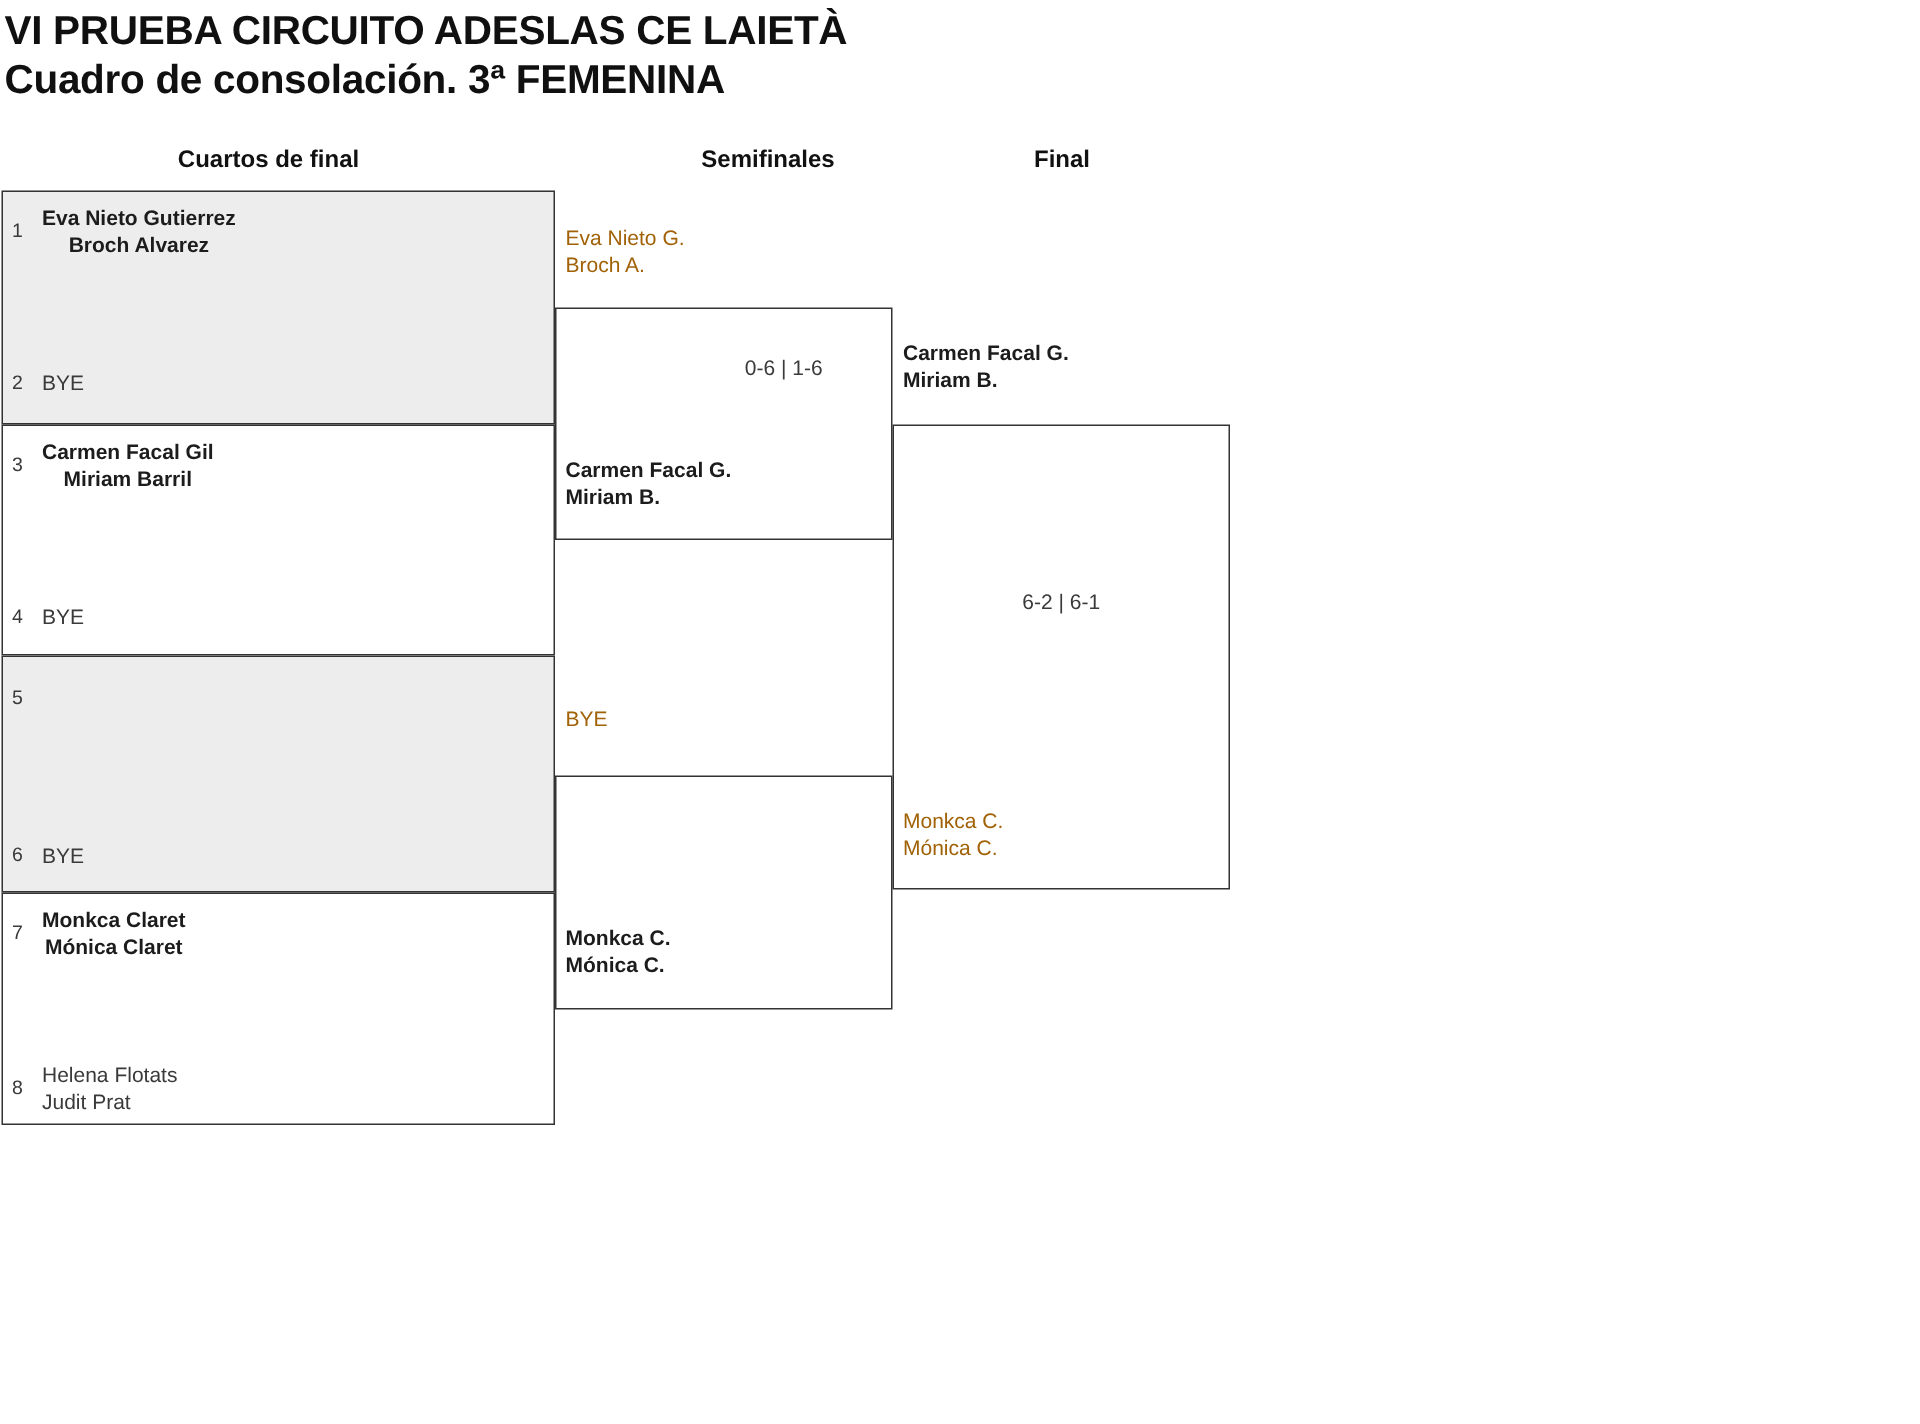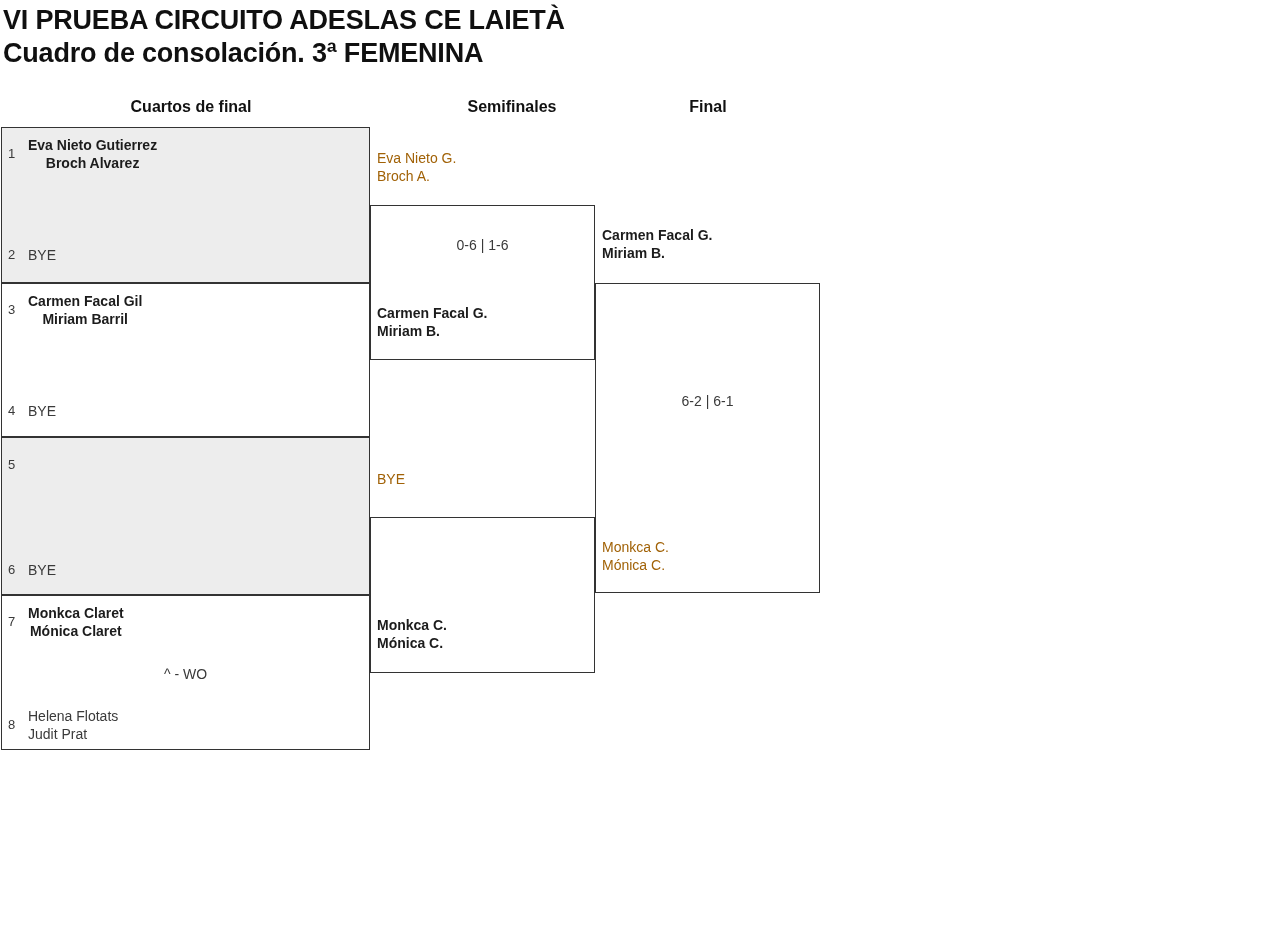--- a/index.html
+++ b/index.html
@@ -44,21 +44,21 @@
 <body>
 
 <div class="page">
 
   <div class="title">
     <div>VI PRUEBA CIRCUITO ADESLAS CE LAIETÀ</div>
     <div>Cuadro de consolación. 3ª FEMENINA</div>
   </div>
 
 
-  <div class="col-header" style="left:191px;">Cuartos de final</div>
+  <div class="col-header" style="left:179px;">Cuartos de final</div>
   <div class="col-header" style="left:512px;">Semifinales</div>
   <div class="col-header" style="left:708px;text-align:center;">Final</div>
 
   <div class="box qf grey" style="top:127px;height:156px;"></div>
   <div class="box qf" style="top:283px;height:154px;"></div>
   <div class="box qf grey" style="top:437px;height:158px;"></div>
   <div class="box qf" style="top:595px;height:155px;"></div>
 
   <div class="box sf" style="top:205px;height:155px;"></div>
   <div class="box sf" style="top:517px;height:156px;"></div>
@@ -106,34 +106,33 @@
     </span>
   </div>
 
   <div class="entry bold" style="left:8px;top:604px;">
     <span class="num">7</span>
     <span class="names">
       <div>Monkca Claret</div>
       <div>Mónica Claret</div>
     </span>
   </div>
-  <div class="score" style="left:1px;top:666px;width:369px;">^ - WO</div>
   <div class="entry" style="left:8px;top:707px;">
     <span class="num">8</span>
     <span class="names">
       <div>Helena Flotats</div>
       <div>Judit Prat</div>
     </span>
   </div>
 
   <div class="label" style="left:377px;top:149px;">
     <div>Eva Nieto G.</div>
     <div>Broch A.</div>
   </div>
-  <div class="score" style="left:370px;top:237px;width:225px;">0-6 | 1-6</div>
+  <div class="score" style="left:370px;top:237px;width:225px;padding-left:40px;">0-6 | 1-6</div>
   <div class="label bold" style="left:377px;top:304px;">
     <div>Carmen Facal G.</div>
     <div>Miriam B.</div>
   </div>
 
   <div class="label" style="left:377px;top:470px;">
     <div>BYE</div>
   </div>
   <div class="label bold" style="left:377px;top:616px;">
     <div>Monkca C.</div>

